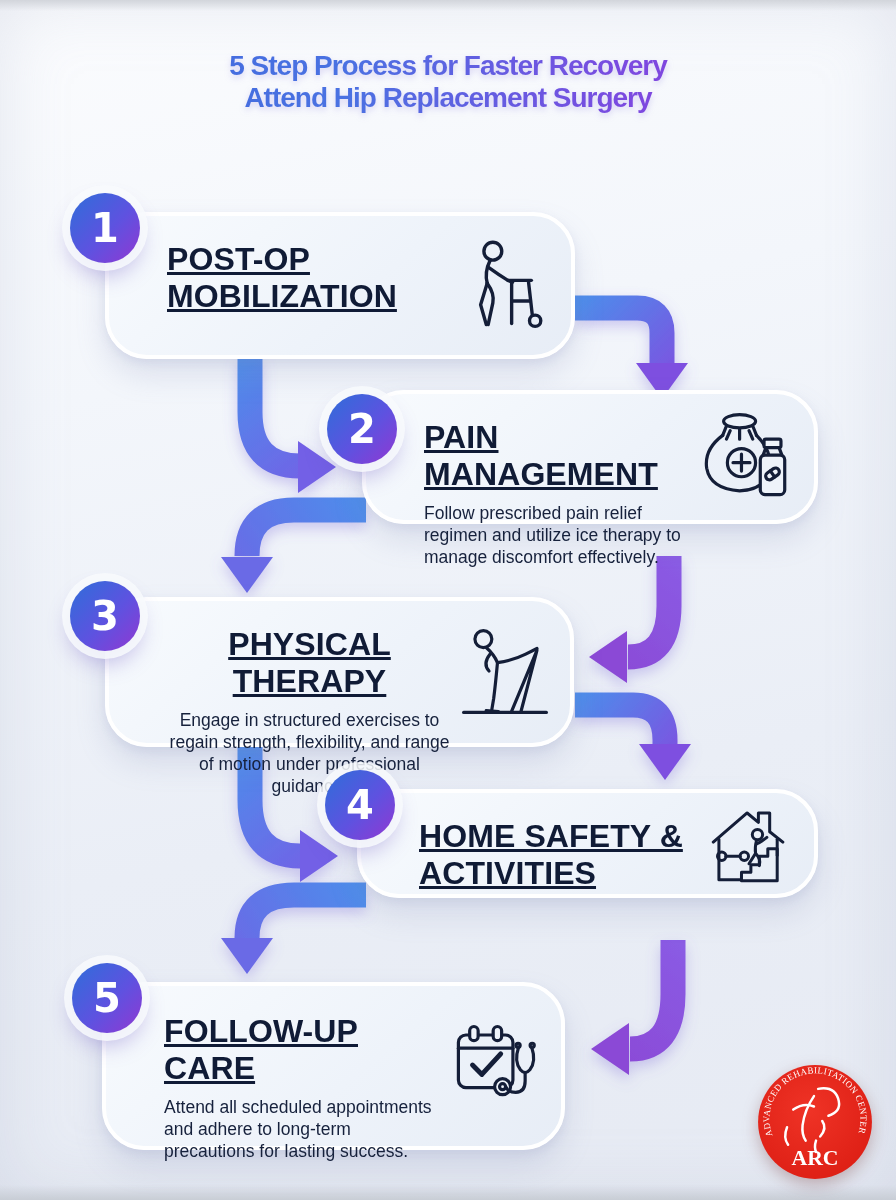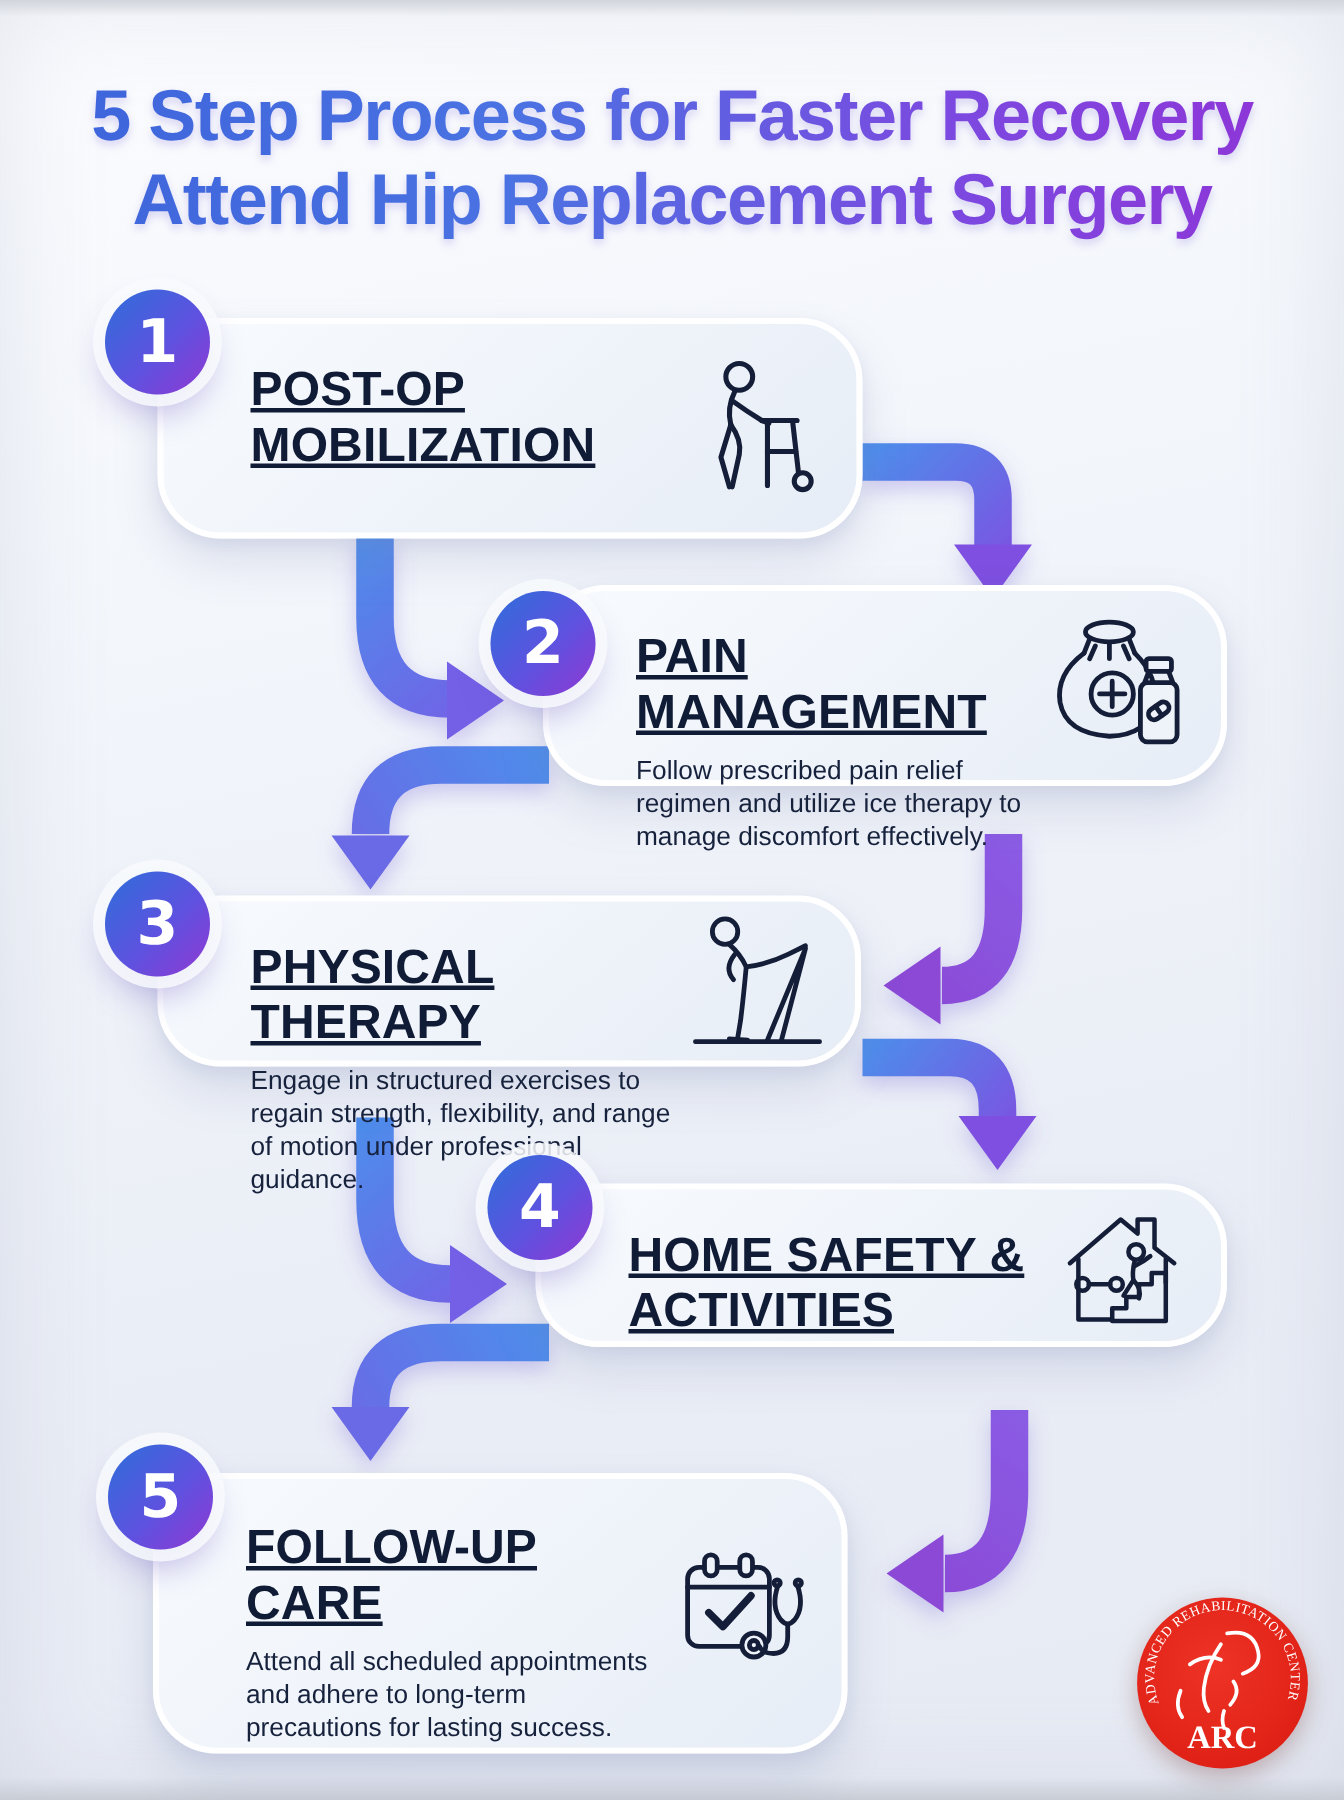--- a/index.html
+++ b/index.html
@@ -8,21 +8,21 @@
     font-family:"Liberation Sans", sans-serif;
     background:linear-gradient(168deg,#fbfcfe 0%,#f3f6fb 30%,#eaeef6 65%,#e6eaf3 100%);
     box-shadow:inset 0 0 70px rgba(150,160,185,.22);
   }
   .edge{position:absolute;left:0;right:0;z-index:0;}
   .edge-top{top:0;height:11px;background:linear-gradient(#d2d5db,rgba(210,213,219,0));}
   .edge-bottom{bottom:0;height:15px;background:linear-gradient(rgba(200,205,214,0),#c8cdd5);}
 
   .title{
     position:absolute; top:50px; left:0; right:0; margin:0; z-index:2;
-    text-align:center; font-weight:700; font-size:48px; letter-spacing:-1px; line-height:1.16;
+    text-align:center; font-weight:700; font-size:28px; letter-spacing:-1px; line-height:1.16;
     background:linear-gradient(90deg,#3c63da 0%,#4a72e2 38%,#7b4ae0 70%,#9231d6 100%);
     -webkit-background-clip:text; background-clip:text; color:transparent;
     filter:drop-shadow(0 3px 3px rgba(130,110,220,.28));
   }
   .title span{display:block;}
 
   .arrows{position:absolute; inset:0; z-index:1;}
 
   .card{
     position:absolute; box-sizing:border-box; z-index:2;
@@ -31,23 +31,23 @@
     box-shadow:0 16px 30px rgba(125,135,180,.20), 0 4px 10px rgba(125,135,180,.12);
     padding:25px 118px 0 58px;
   }
   .card h2{margin:0; font-size:32px; font-weight:700; color:#101b36; letter-spacing:.1px;text-decoration:underline;}
   .card p{margin:9px 0 0; font-size:17.5px; line-height:1.26; color:#16213c;}
   .card .icon{position:absolute; right:18px; top:50%; transform:translateY(-50%); width:94px; height:98px;}
   .card .icon svg{width:100%; height:100%;}
 
   .card1{left:105px; top:212px; width:470px; height:147px;}
   .card2{left:362px; top:390px; width:456px; height:134px;}
-  .card3{left:105px; top:597px; width:469px; height:114px;}
+  .card3{left:105px; top:597px; width:469px; height:150px;text-align:center;}
   .card4{left:357px; top:789px; width:461px; height:109px;}
-  .card5{left:102px; top:982px; width:463px; height:187px; padding-top:27px;}
+  .card5{left:102px; top:982px; width:463px; height:168px; padding-top:27px;}
 
   .badge{
     position:absolute; z-index:3; width:70px; height:70px; border-radius:50%;
     display:flex; align-items:center; justify-content:center;
     color:#fff; font-size:40px; font-weight:700; font-family:"DejaVu Sans", sans-serif;
     background:linear-gradient(135deg,#2e6ed9 0%,#5e52e0 55%,#9138d2 100%);
     box-shadow:0 0 0 8px rgba(248,250,253,.85), 0 12px 22px rgba(100,80,190,.38);
   }
   .b1{left:70px;  top:193px;}
   .b2{left:327px; top:394px;}

